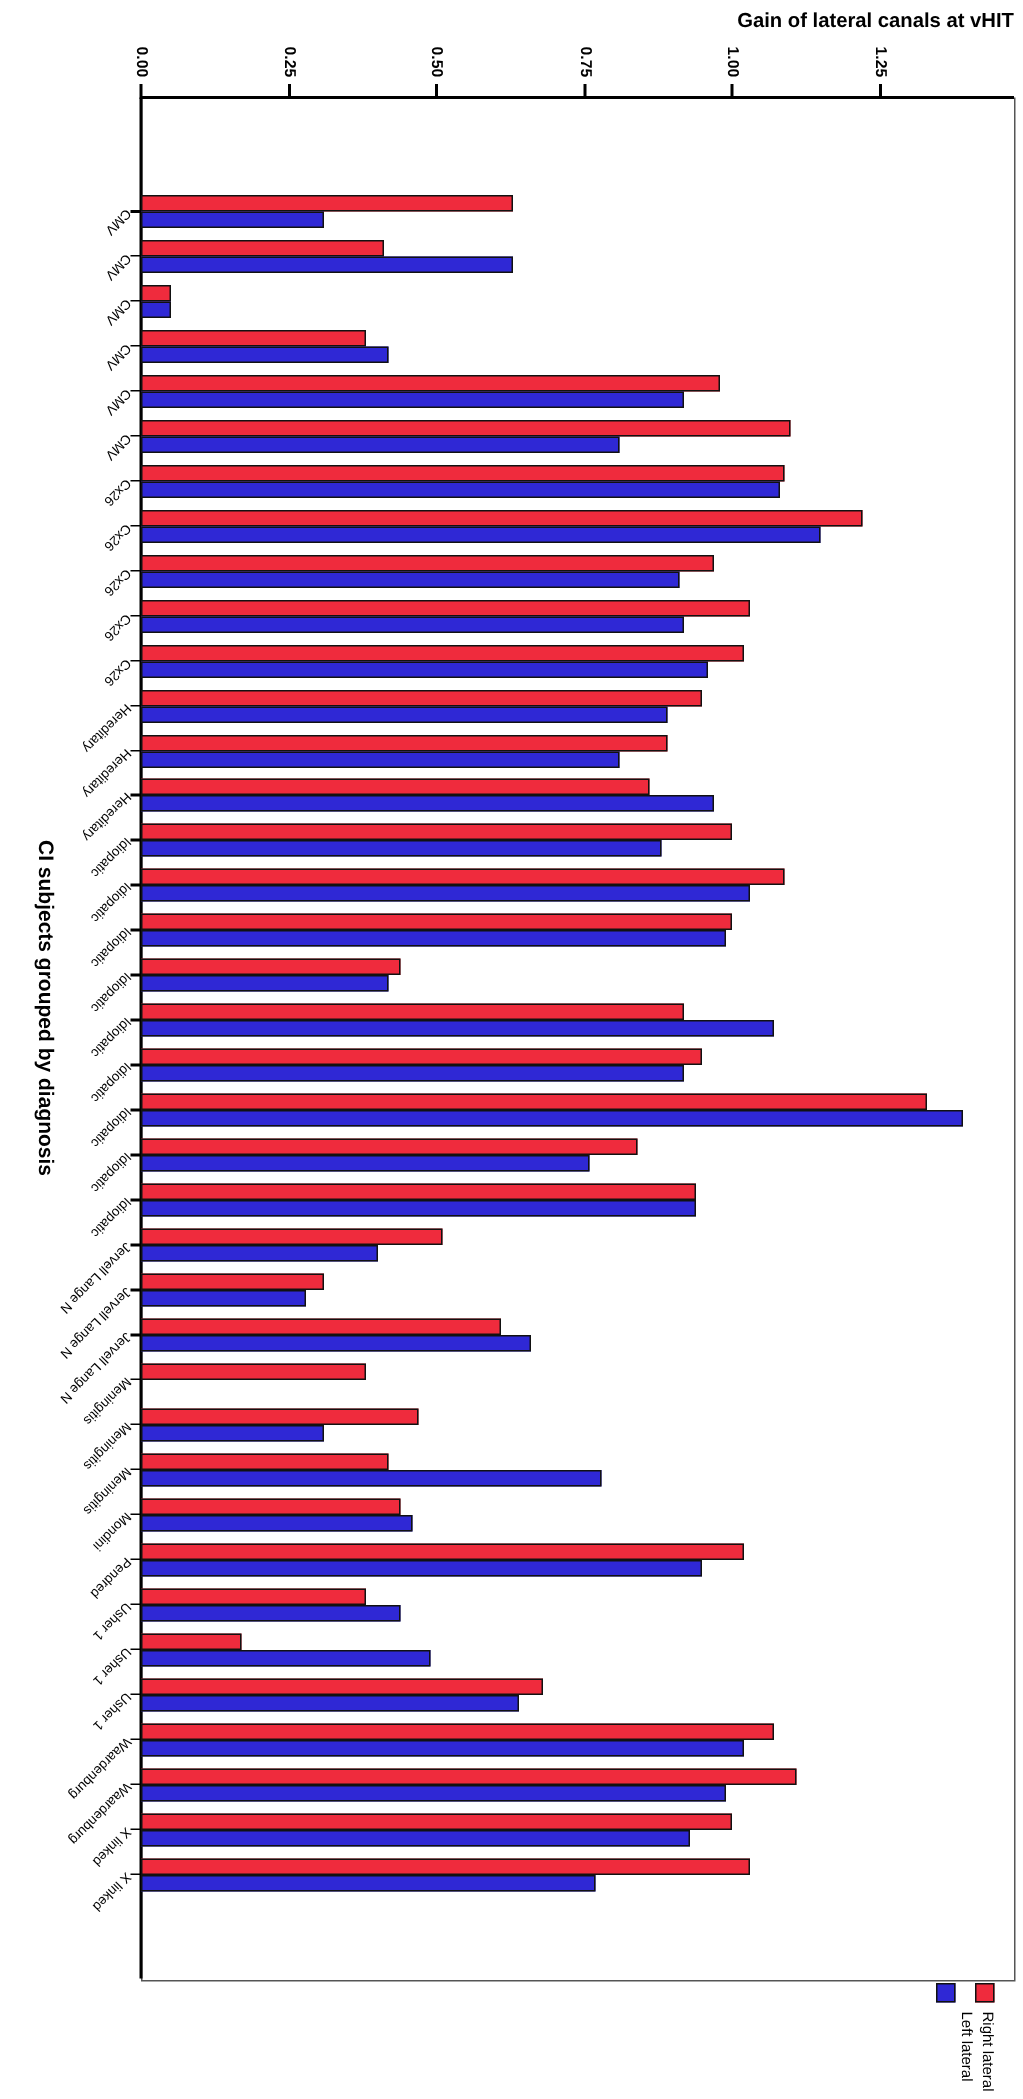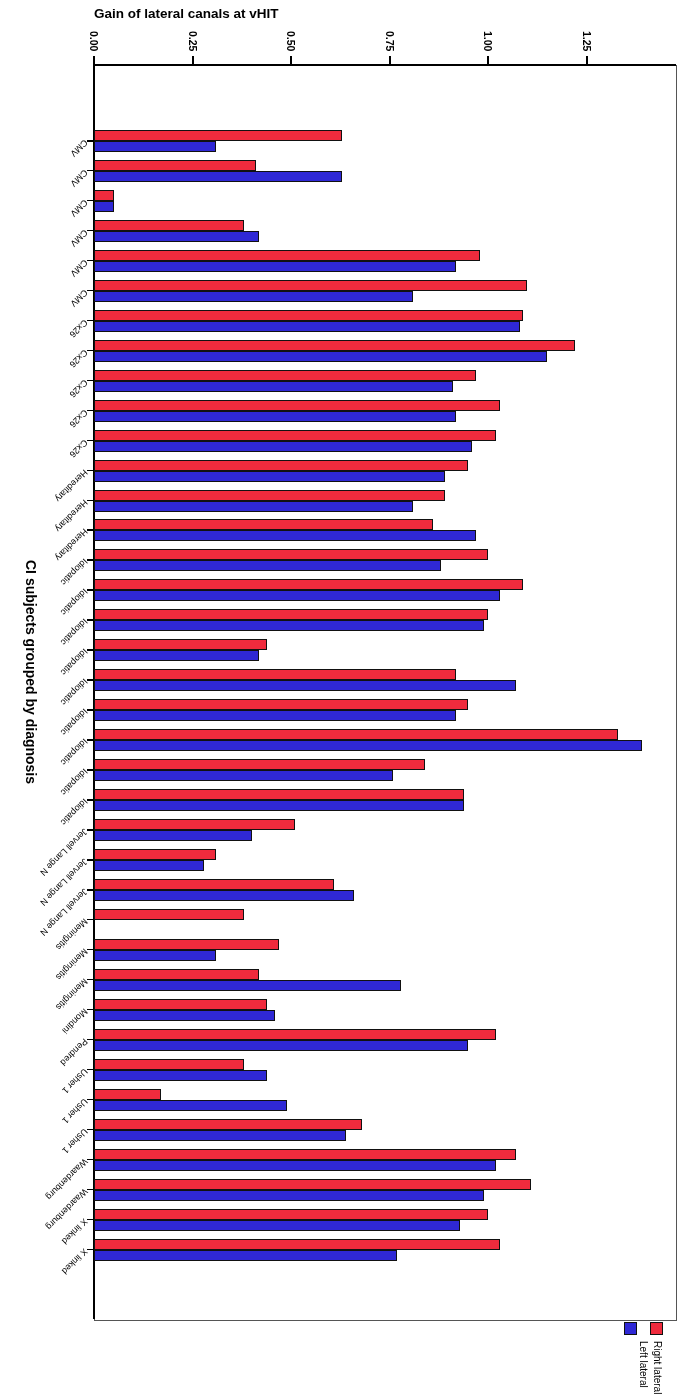--- a/index.html
+++ b/index.html
@@ -1,18 +1,18 @@
 <!DOCTYPE html>
 <html><head>
 <meta charset="utf-8">
 <style>
   html,body{margin:0;padding:0;background:#ffffff;}
   #stage{position:relative;width:682px;height:1399px;background:#fff;overflow:hidden;
          font-family:"Liberation Sans", sans-serif;color:#000;}
-  .title{position:absolute;left:94px;top:6px;width:582px;text-align:left;
+  .title{position:absolute;left:94px;top:6px;width:582px;text-align:right;
          font-size:13.5px;font-weight:bold;}
   .plot-frame{position:absolute;border:1px solid #555;background:#fff;}
   .axis-top{position:absolute;background:#000;height:2px;}
   .axis-left{position:absolute;background:#000;width:2px;}
   .vtick{position:absolute;width:2px;height:8px;background:#000;}
   .vtick-label{position:absolute;font-size:10.5px;font-weight:bold;white-space:nowrap;
                transform-origin:0 0;transform:rotate(90deg);}
   .ctick{position:absolute;height:1.5px;width:7px;background:#000;}
   .cat-label{position:absolute;font-size:9px;white-space:nowrap;
              transform-origin:0 50%;transform:rotate(135deg);}

